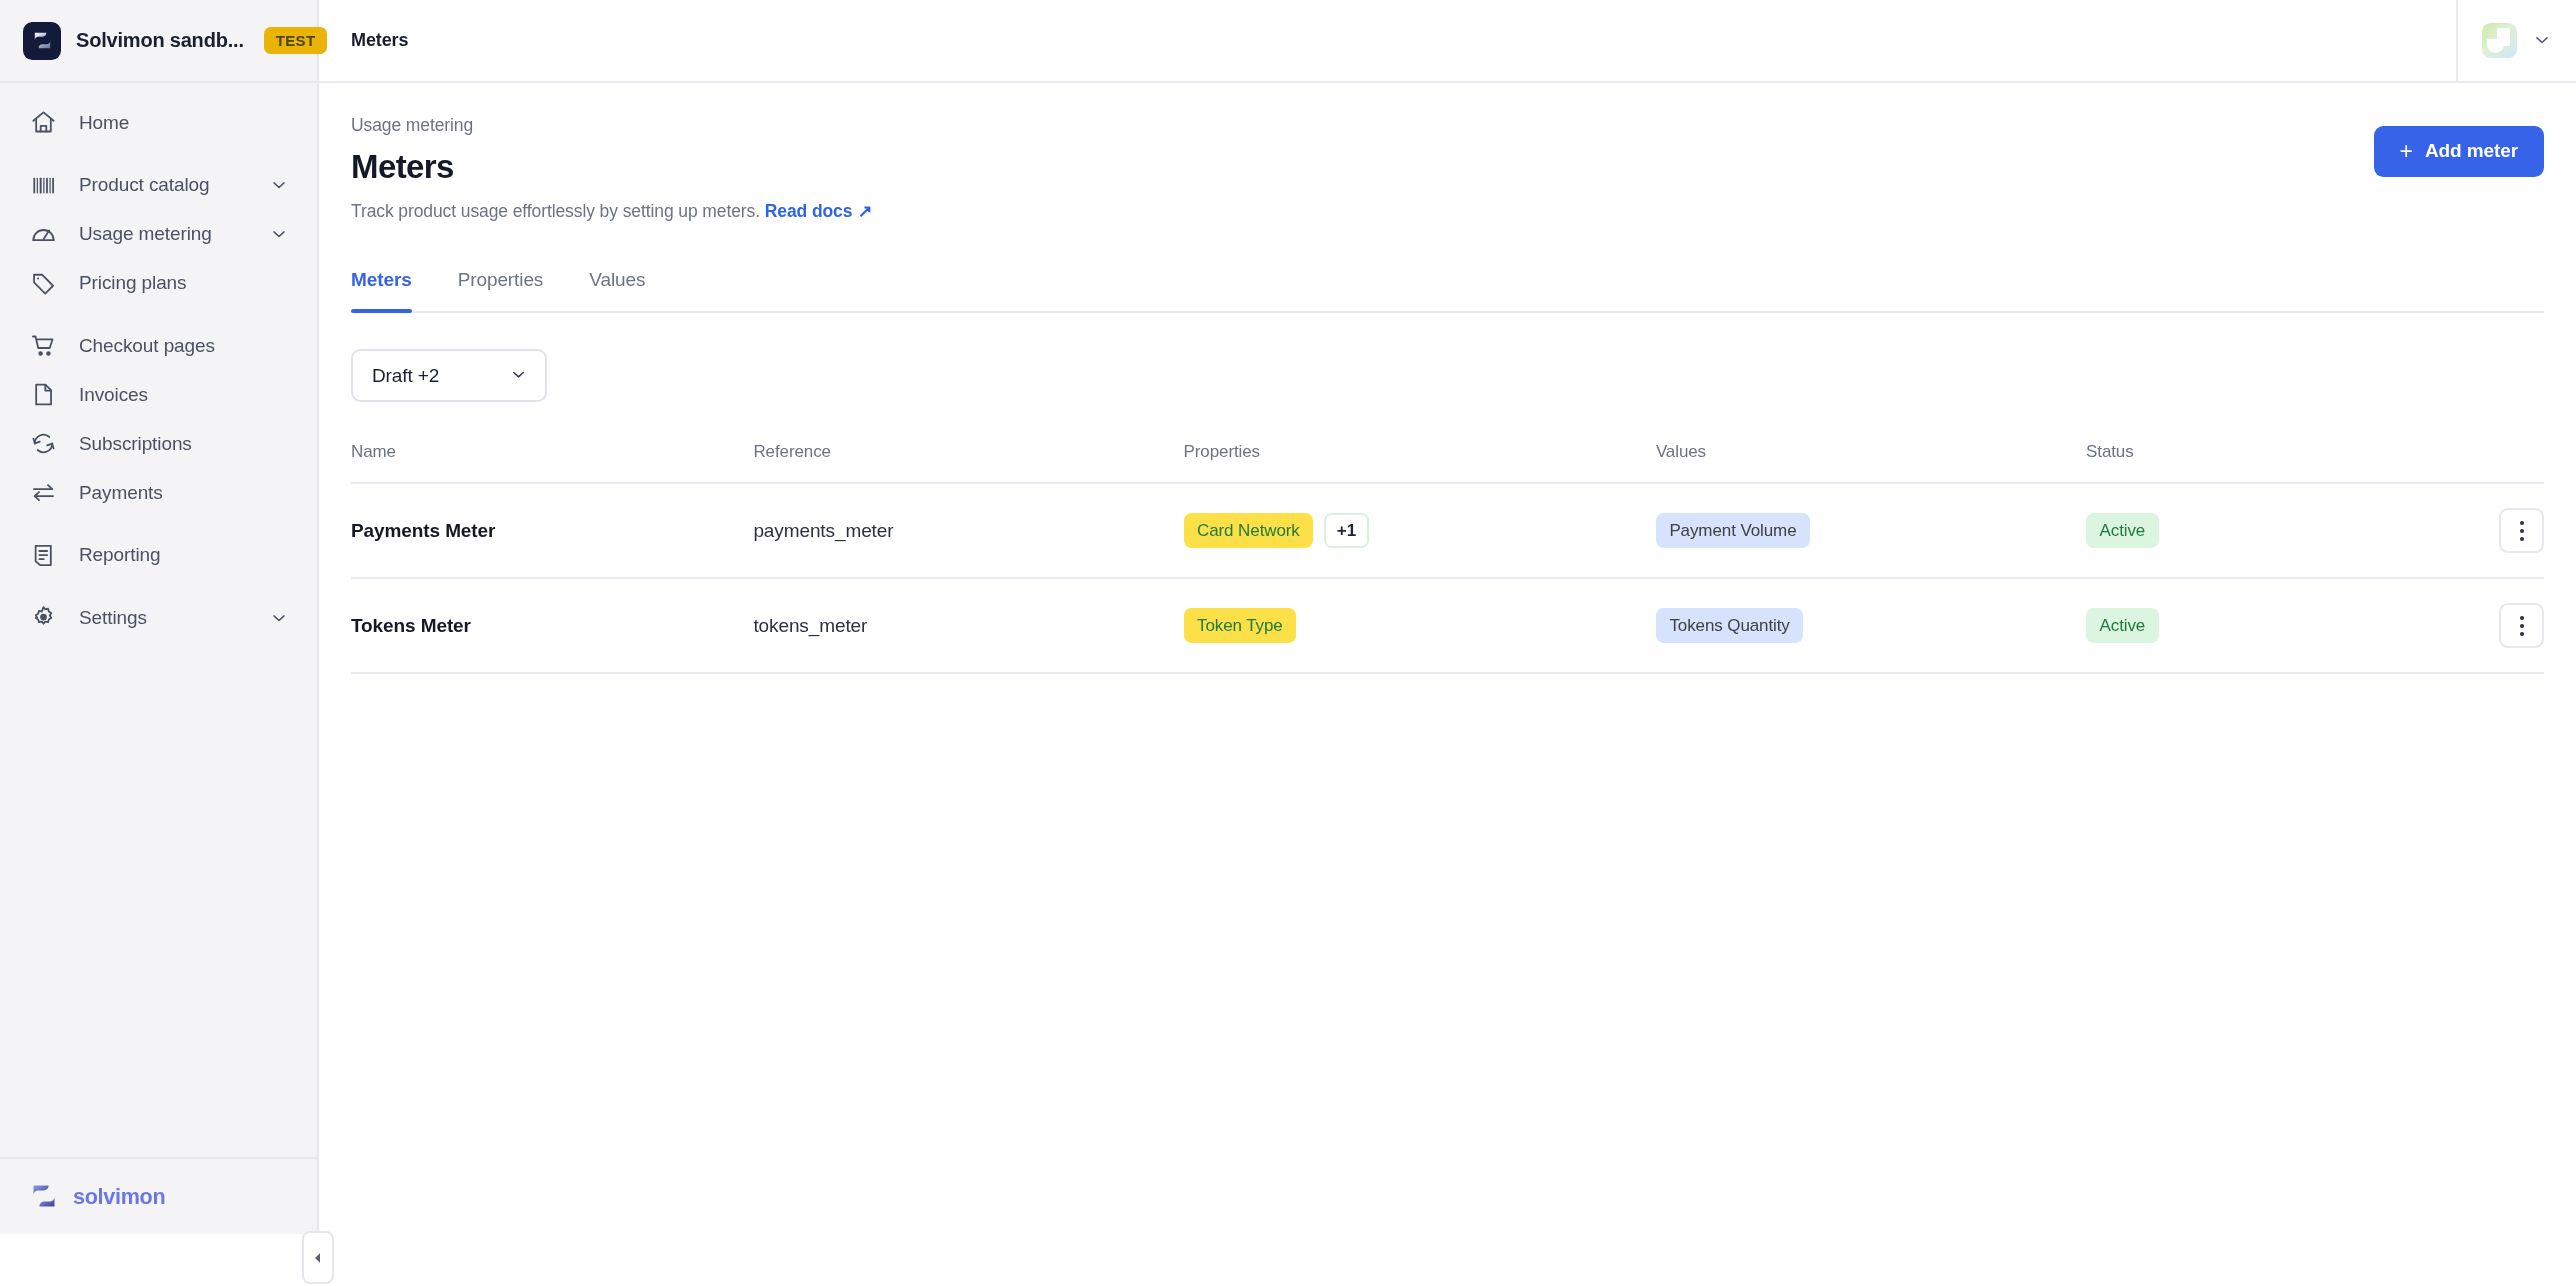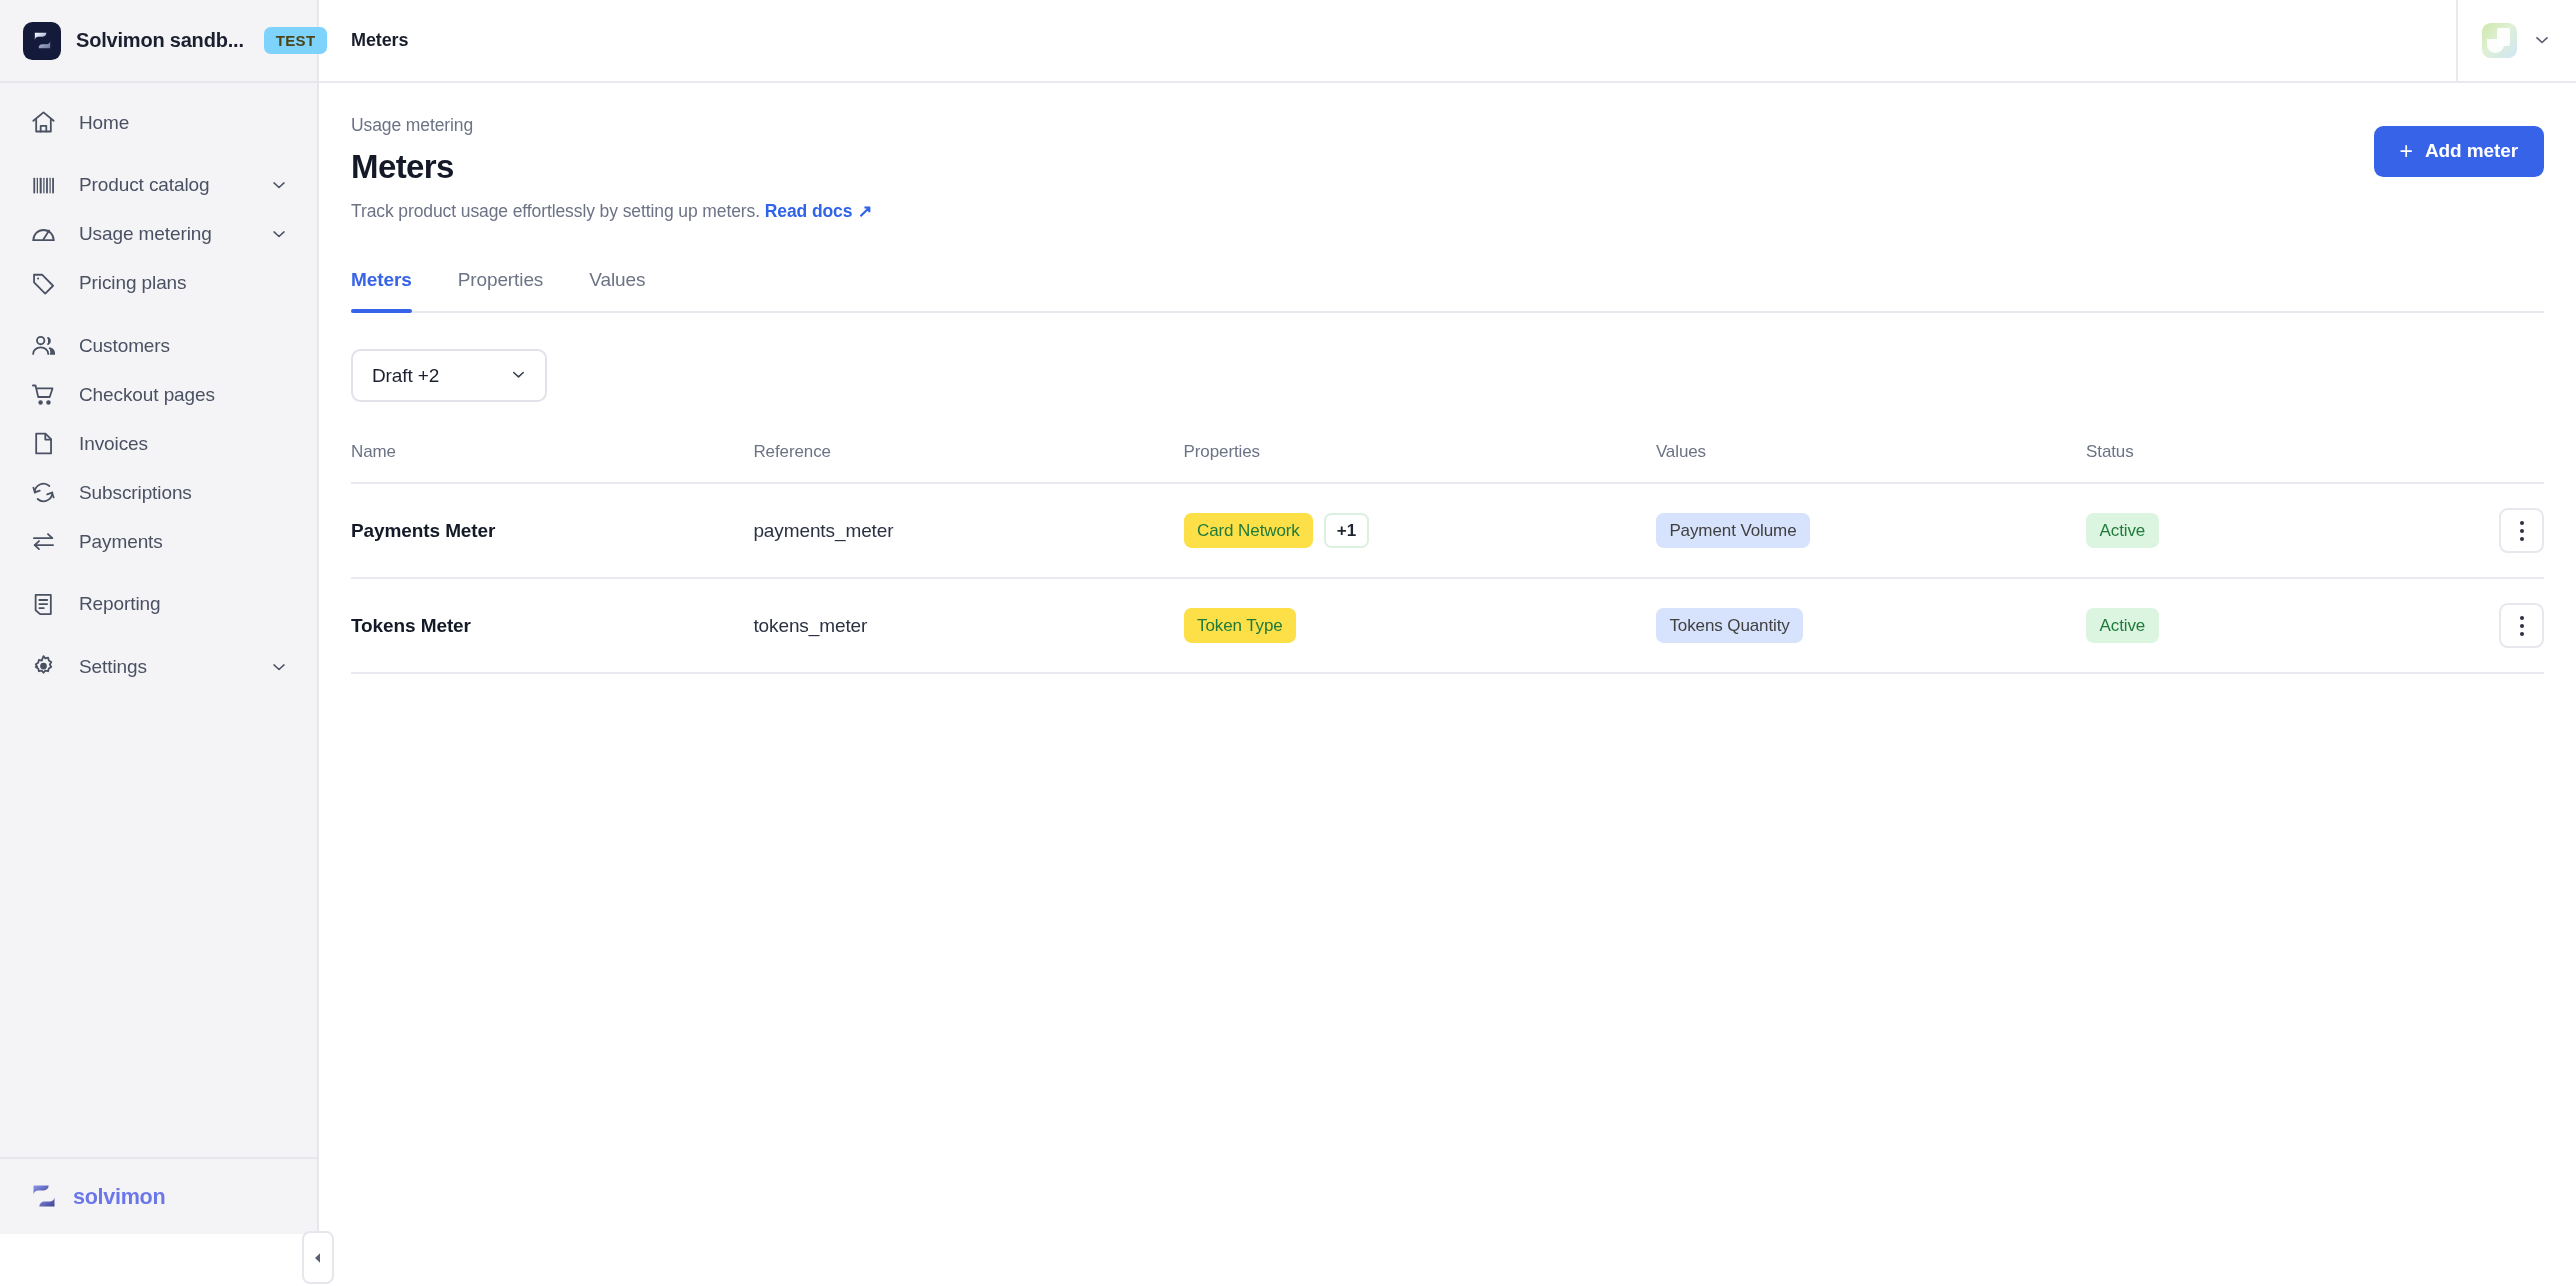--- a/index.html
+++ b/index.html
@@ -32,21 +32,21 @@
     width: 38px; height: 38px; border-radius: 9.4px;
     background: #141a3a;
     display: flex; align-items: center; justify-content: center;
     flex: 0 0 38px;
   }
   .brand-name {
     font-size: 20px; font-weight: 700; color: #1b2030;
     letter-spacing: -0.2px; white-space: nowrap;
   }
   .test-badge {
-    background: #7dd3fc; color: #4a4418;
+    background: #eab308; color: #4a4418;
     font-size: 15px; font-weight: 700; letter-spacing: 0.4px;
     padding: 5.4px 11.5px; border-radius: 6.7px; margin-left: 5.4px;
   }
 
   .nav { padding: 15px 0 0 0; flex: 1 1 auto; }
   .nav-item {
     display: flex; align-items: center;
     height: 49px; padding: 0 27px 0 28px; gap: 20px;
     cursor: pointer; position: relative;
   }
@@ -264,31 +264,20 @@
           <svg width="27" height="27" viewBox="0 0 24 24" fill="none" stroke="#4a5163" stroke-width="1.6" stroke-linecap="round" stroke-linejoin="round">
             <path d="M3.5 4.2h7.2L20.5 14l-7 7-9.9-9.9V4.2z"></path>
               <circle cx="7.2" cy="7.6" r="0.9" fill="#4a5163" stroke="none"></circle>
           </svg>
         </span>
         <span class="label">Pricing plans</span>
       </div>
 
       <div class="nav-gap"></div>
 
-      <div class="nav-item">
-        <span class="icon">
-          <svg width="27" height="27" viewBox="0 0 24 24" fill="none" stroke="#4a5163" stroke-width="1.6" stroke-linecap="round" stroke-linejoin="round">
-            <circle cx="9.5" cy="7.6" r="3.3"></circle>
-              <path d="M2.8 19.5c0-3.5 3-5.8 6.7-5.8s6.7 2.3 6.7 5.8"></path>
-            <path d="M16 5.2a3.1 3.1 0 0 1 0 5.6" fill="#4a5163"></path>
-              <path d="M17.5 14.4c2.4.6 4 2.4 4 5.1h-3.2" fill="#4a5163"></path>
-          </svg>
-        </span>
-        <span class="label">Customers</span>
-      </div>
 
       <div class="nav-item">
         <span class="icon">
           <svg width="27" height="27" viewBox="0 0 24 24" fill="none" stroke="#4a5163" stroke-width="1.6" stroke-linecap="round" stroke-linejoin="round">
             <path d="M2.6 4h2.3l2.4 10.2h10.2L20 6.6H6"></path>
               <circle cx="9.4" cy="19" r="1.2" fill="#4a5163"></circle>
               <circle cx="16.4" cy="19" r="1.2" fill="#4a5163"></circle>
           </svg>
         </span>
         <span class="label">Checkout pages</span>

